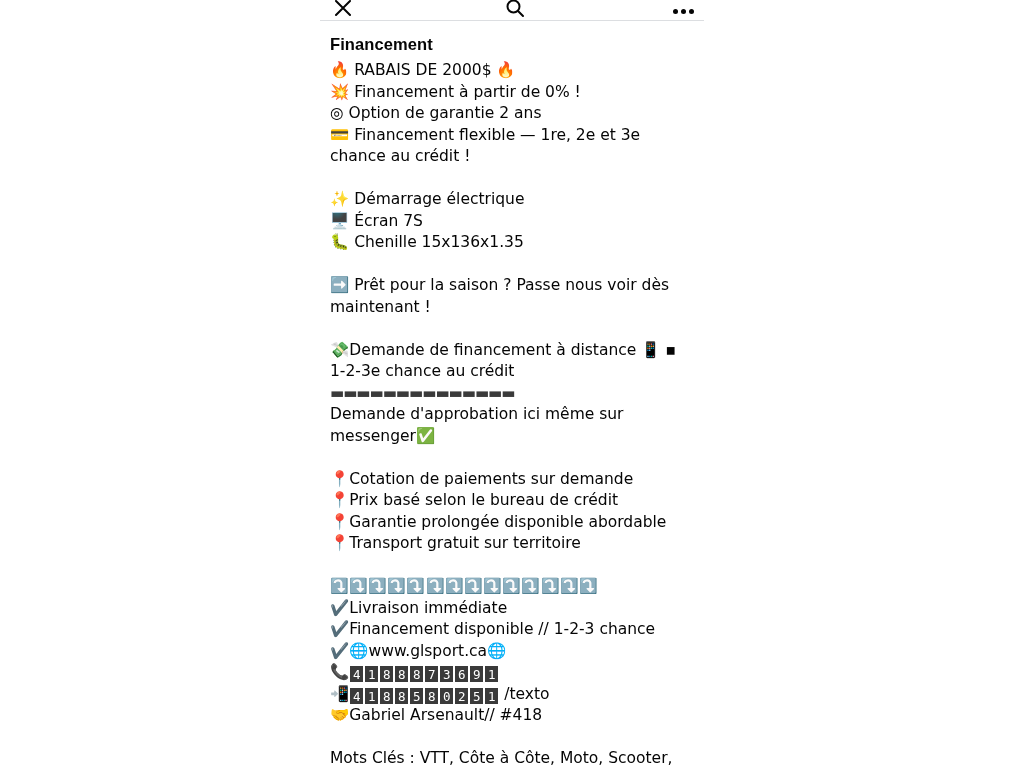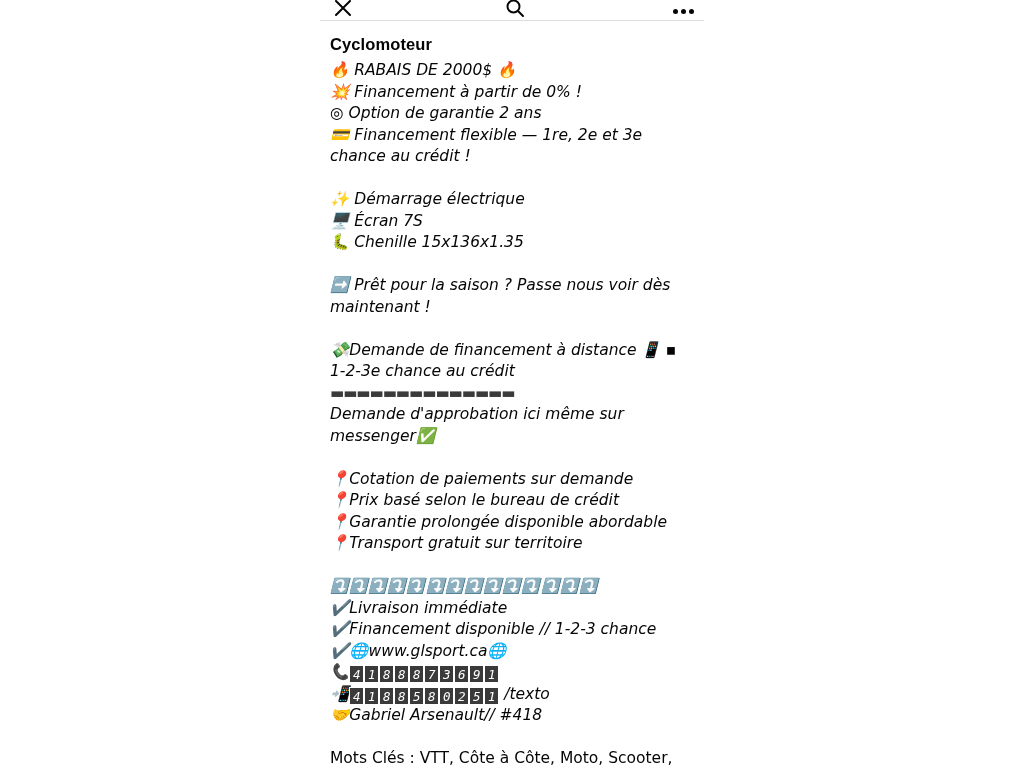--- a/index.html
+++ b/index.html
@@ -97,21 +97,21 @@
   .desc-body {
     font-size: 15.5px;
     line-height: 21.5px;
     color: #050505;
     white-space: pre-wrap;
     word-wrap: break-word;
   }
   .emoji {
     font-family: "DejaVu Sans", sans-serif;
   }
-  .line { display: block; font-style: italic; }
+  .line { display: block; }
   .blank { display: block; height: 21.5px; }
 
   
   .keys {
     display: inline-flex;
     vertical-align: -2px;
   }
   .keys span {
     display: inline-block;
     width: 15px;
@@ -170,18 +170,18 @@
         </div>
         <div class="more-dots">
           <i></i>
             <i></i>
             <i></i>
         </div>
       </div>
     </div>
 
     <div class="content">
-      <div class="desc-title">Cyclomoteur</div>
+      <div class="desc-title">Financement</div>
       <div class="desc-body emoji" id="desc-body"><span class="line">🔥 RABAIS DE 2000$ 🔥</span><span class="line">💥 Financement à partir de 0% !</span><span class="line">◎ Option de garantie 2 ans</span><span class="line">💳 Financement flexible — 1re, 2e et 3e chance au crédit !</span><span class="blank"></span><span class="line">✨ Démarrage électrique</span><span class="line">🖥️ Écran 7S</span><span class="line">🐛 Chenille 15x136x1.35</span><span class="blank"></span><span class="line">➡️ Prêt pour la saison ? Passe nous voir dès maintenant !</span><span class="blank"></span><span class="line">💸Demande de financement à distance 📱 ▪ 1-2-3e chance au crédit</span><span class="line"><span class="dashrow">▬▬▬▬▬▬▬▬▬▬▬▬▬▬</span></span><span class="line">Demande d'approbation ici même sur messenger✅</span><span class="blank"></span><span class="line">📍Cotation de paiements sur demande</span><span class="line">📍Prix basé selon le bureau de crédit</span><span class="line">📍Garantie prolongée disponible abordable</span><span class="line">📍Transport gratuit sur territoire</span><span class="blank"></span><span class="line"><span class="arrowrow">⤵️⤵️⤵️⤵️⤵️⤵️⤵️⤵️⤵️⤵️⤵️⤵️⤵️⤵️</span></span><span class="line">✔️Livraison immédiate</span><span class="line">✔️Financement disponible // 1-2-3 chance</span><span class="line">✔️🌐www.glsport.ca🌐</span><span class="line"><span>📞</span><span class="keys"><span>4</span><span>1</span><span>8</span><span>8</span><span>8</span><span>7</span><span>3</span><span>6</span><span>9</span><span>1</span></span></span><span class="line"><span>📲</span><span class="keys"><span>4</span><span>1</span><span>8</span><span>8</span><span>5</span><span>8</span><span>0</span><span>2</span><span>5</span><span>1</span></span><span> /texto</span></span><span class="line">🤝Gabriel Arsenault// #418</span><span class="blank"></span><span class="kw">Mots Clés : VTT, Côte à Côte, Moto, Scooter, Cyclomoteur, Motoneige, Ski-Doo, Motocross, Yamaha, Polaris, CF moto, Adly, Vespa, Génératrice, Suzuki</span></div>
     </div>
 
   </div>
 </div>
 
 </body></html>

